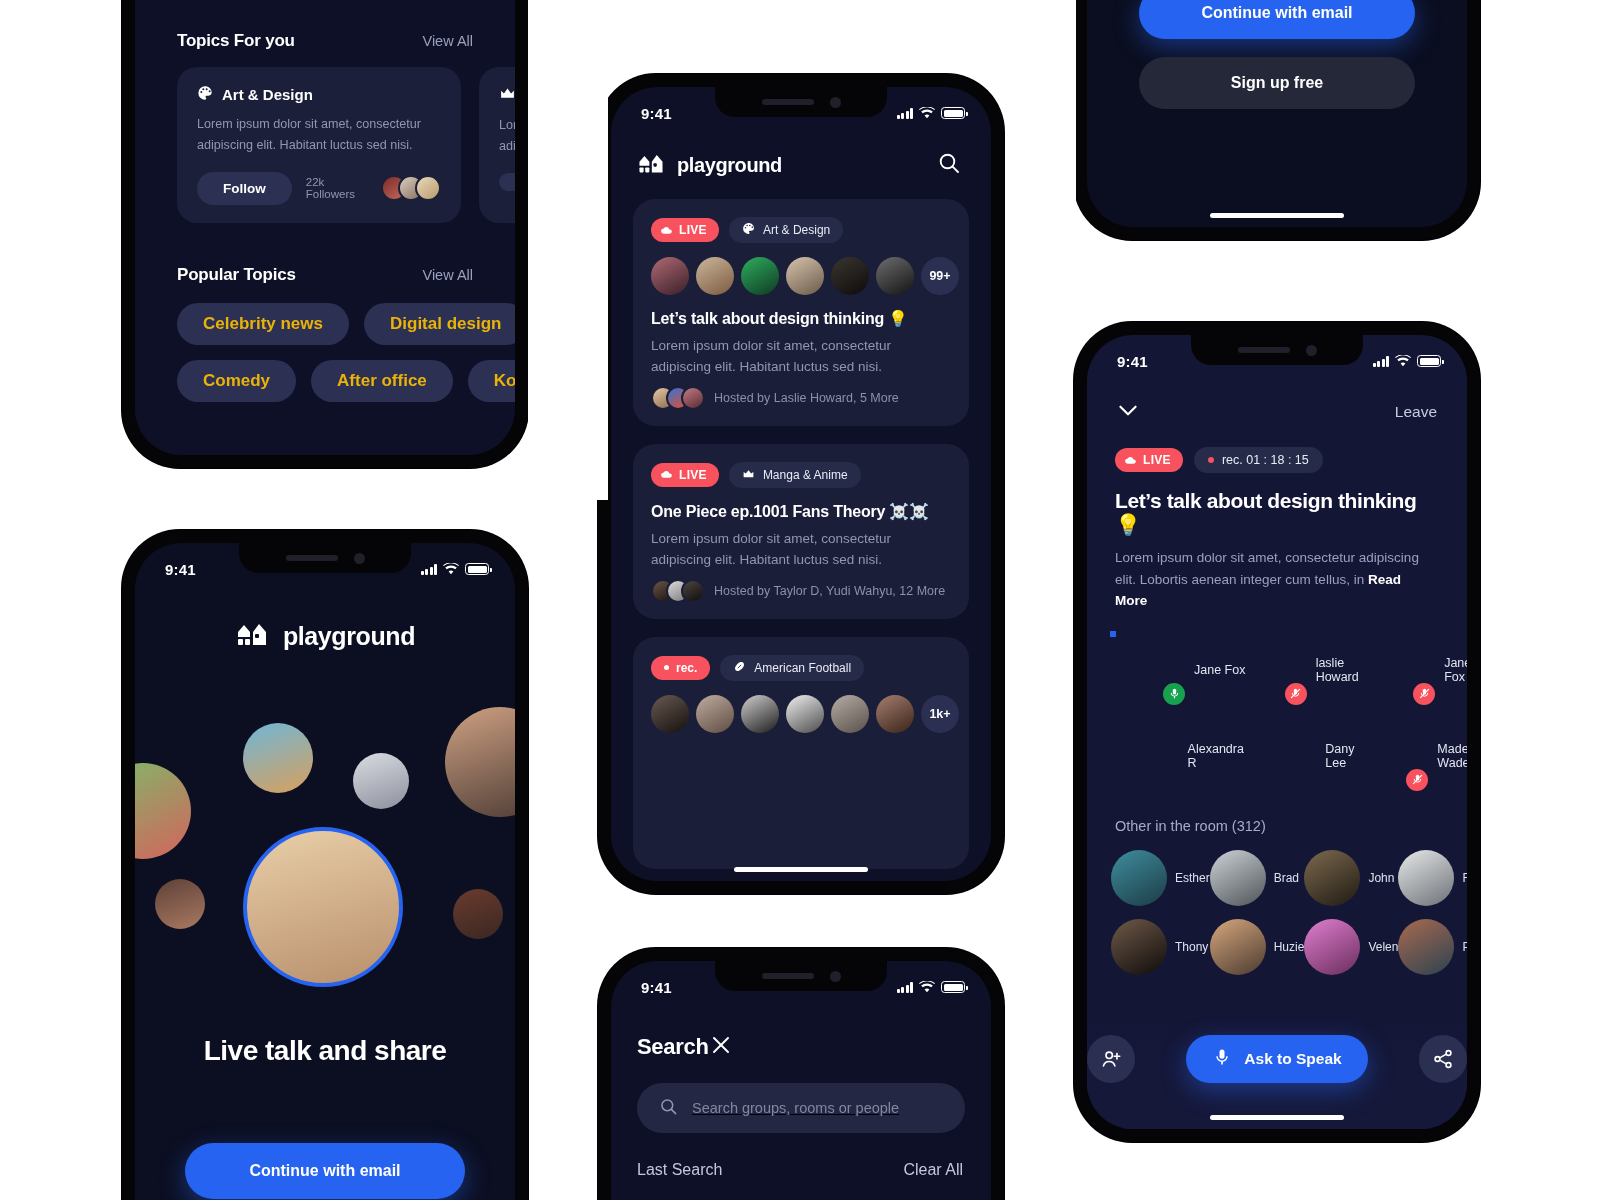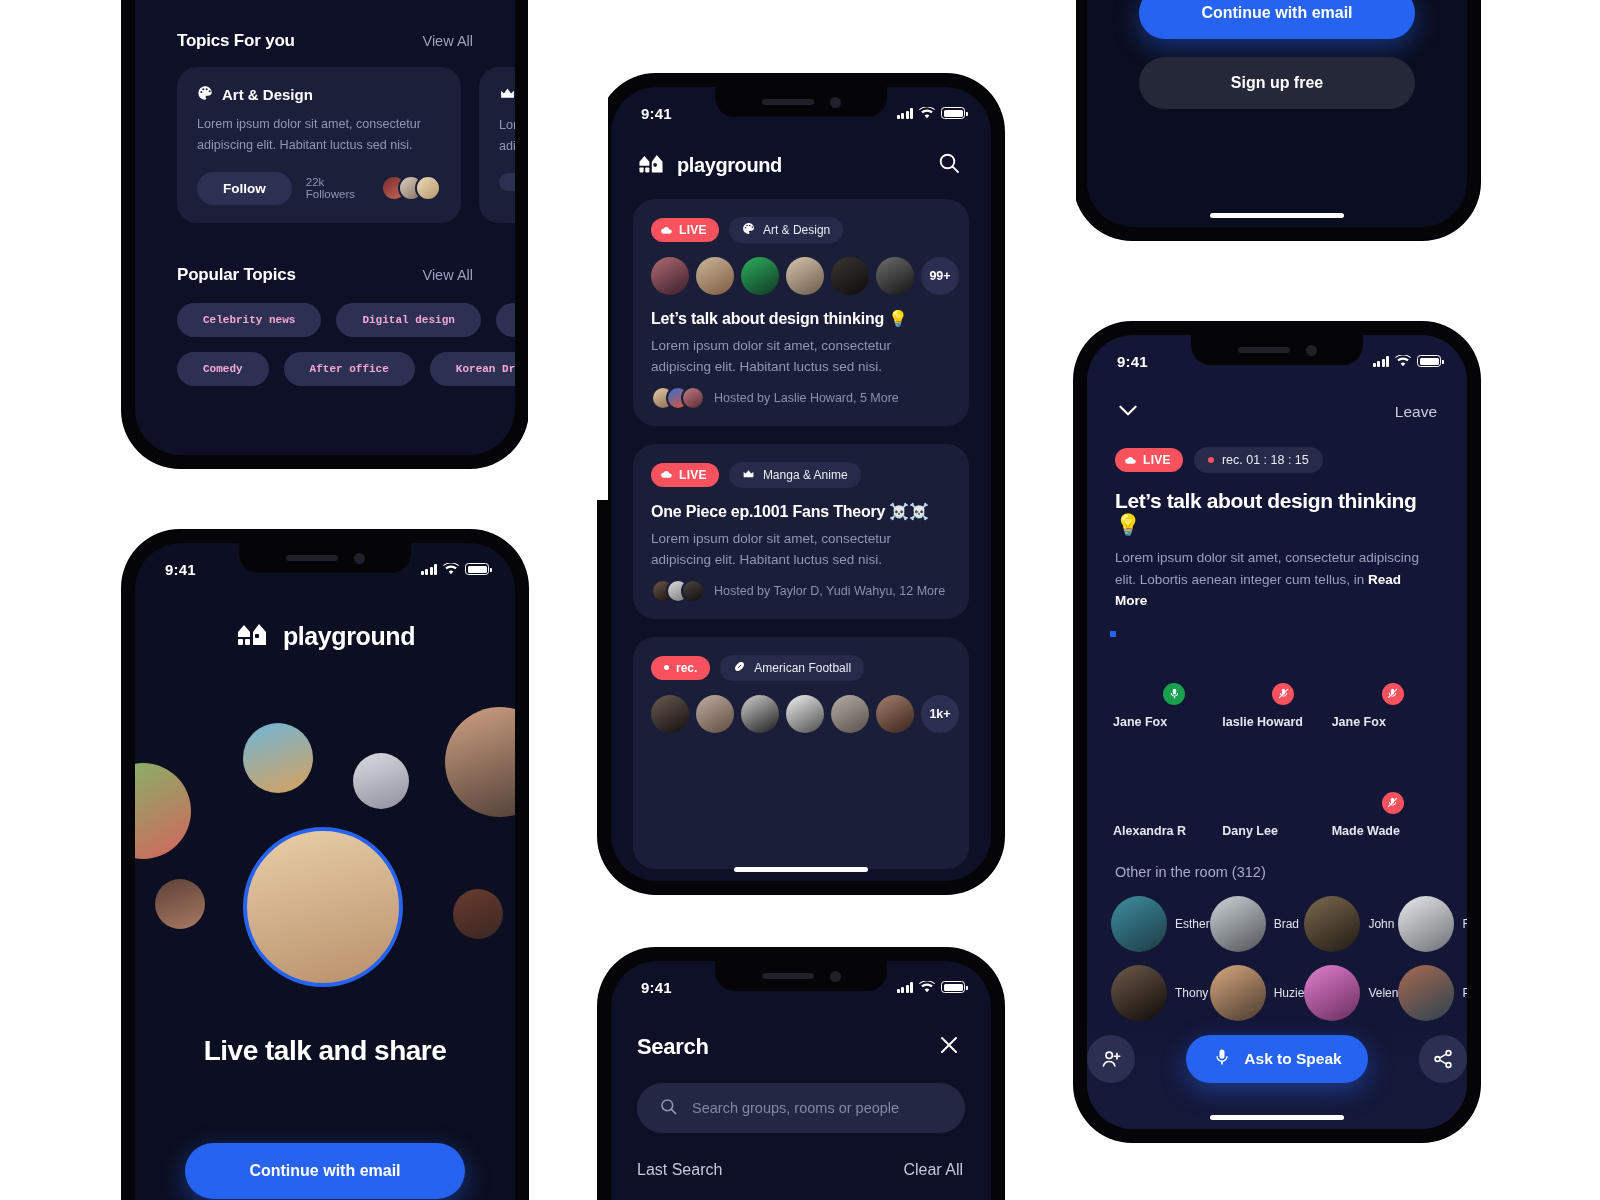--- a/index.html
+++ b/index.html
@@ -133,22 +133,22 @@
   .tc-desc { color:#9096b4; font-size: 12.6px; line-height:1.65; margin-top: 10px;}
   .tc-foot { display:flex; align-items:center; gap: 14px; margin-top: 16px;}
   .btn-follow {
     background:#2c3154; color:#fff; border-radius:999px;
     padding: 9px 26px; font-size: 13.5px; font-weight:bold;
   }
   .tc-foll { color:#9096b4; font-size: 11.5px; }
   .chips-wrap { padding: 0 0 0 42px; margin-top: 18px; display:flex; flex-direction:column; gap:15px;}
   .chips-line { display:flex; gap: 15px; }
   .chip-lg {
-    background:#2c3154; color:#f9a8d4; border-radius:999px;
-    padding: 11px 26px; font-size: 11px; font-weight:bold; flex:none; white-space:nowrap;font-family:Liberation Mono, monospace;
+    background:#2c3154; color:#eab308; border-radius:999px;
+    padding: 11px 26px; font-size: 17px; font-weight:bold; flex:none; white-space:nowrap;
   }
 
   
   #phoneB { left: 122px; top: 530px; width: 406px; height: 830px; }
   #phoneB .screen { background:#0c0f22; }
   .brand { display:flex; align-items:center; justify-content:center; gap: 14px; margin-top: 30px;}
   .brand-name { color:#fff; font-size: 25px; font-weight: bold; letter-spacing:-.4px;}
   .logo-svg { width: 34px; height: 34px; }
   .bubbles { position:absolute; left:0; right:0; top: 150px; height: 380px;}
   .bub { position:absolute; border-radius:50%; background-size:cover; background-position:center;}
@@ -179,46 +179,46 @@
 
   
   #phoneD { left: 1074px; top: -272px; width: 406px; height: 512px; }
   #phoneD .screen { background:#0b0e20; }
   .pd-btns { position:absolute; left: 52px; right: 52px; bottom: 118px; display:flex; flex-direction:column; gap: 18px;}
   .pd-btns > div { height: 52px; font-size: 16px; }
 
   
   #phoneE { left: 598px; top: 948px; width: 406px; height: 560px; }
   #phoneE .screen { background:#0d1026; }
-  .pe-head { display:flex; align-items:center; justify-content:space-between; padding: 26px 30px 0 26px;}
+  .pe-head { display:flex; align-items:center; padding: 26px 30px 0 26px;}
   .pe-title { color:#fff; font-size: 22px; font-weight:bold; letter-spacing:-.3px;}
   .pe-search {
     margin: 22px 26px 0; height: 50px; background:#232744; border-radius: 999px;
-    display:flex; align-items:center; gap: 14px; padding: 0 22px;
+    display:flex; align-items:center; gap: 14px; padding: 0 22px; text-decoration: underline;
   }
   .pe-search input {
     background:none; border:none; outline:none; color:#e6e8f2;
     font-size: 14.5px; font-family: inherit; width:100%;
   }
   .pe-search input::placeholder { color:#81879f; }
   .pe-last { display:flex; align-items:center; justify-content:space-between; padding: 28px 28px 0 26px;}
   .pe-last span:first-child { color:#c4c8dc; font-size: 16px; }
   .pe-last span:last-child { color:#c4c8dc; font-size: 16px; }
 
   
   #phoneF { left: 1074px; top: 322px; width: 406px; height: 820px; }
   #phoneF .screen { background:#141636; }
   .pf-top { display:flex; align-items:center; justify-content:space-between; padding: 16px 30px 0 28px;}
   .pf-leave { color:#c8cbdd; font-size: 15.5px;}
   .pf-tags { display:flex; align-items:center; gap: 11px; padding: 20px 0 0 28px;}
   .pf-title { color:#fff; font-size: 21px; font-weight:bold; padding: 16px 30px 0 28px; letter-spacing:-.4px;}
   .pf-desc { color:#9aa0bd; font-size: 13.5px; line-height:1.6; padding: 10px 32px 0 28px;}
   .pf-desc b { color:#fff; }
   .speakers { display:grid; grid-template-columns: repeat(3, 1fr); gap: 14px 0; padding: 22px 26px 0;}
-  .sp { display:flex; flex-direction:column; gap: 9px; font-weight: bold;}
+  .sp { display:flex; flex-direction:row; align-items:center; gap: 9px;}
   .sp-av { position:relative; width: 72px; height: 72px; }
   .sp-av .av { width: 100%; height: 100%; }
   .sp-av.active .av { box-shadow: 0 0 0 3px #2563F0; }
   .mic {
     position:absolute; right: -2px; bottom: -1px;
     width: 26px; height: 26px; border-radius:50%;
     display:flex; align-items:center; justify-content:center;
     border: 2px solid #141636;
   }
   .mic.on { background:#17A04E; }

